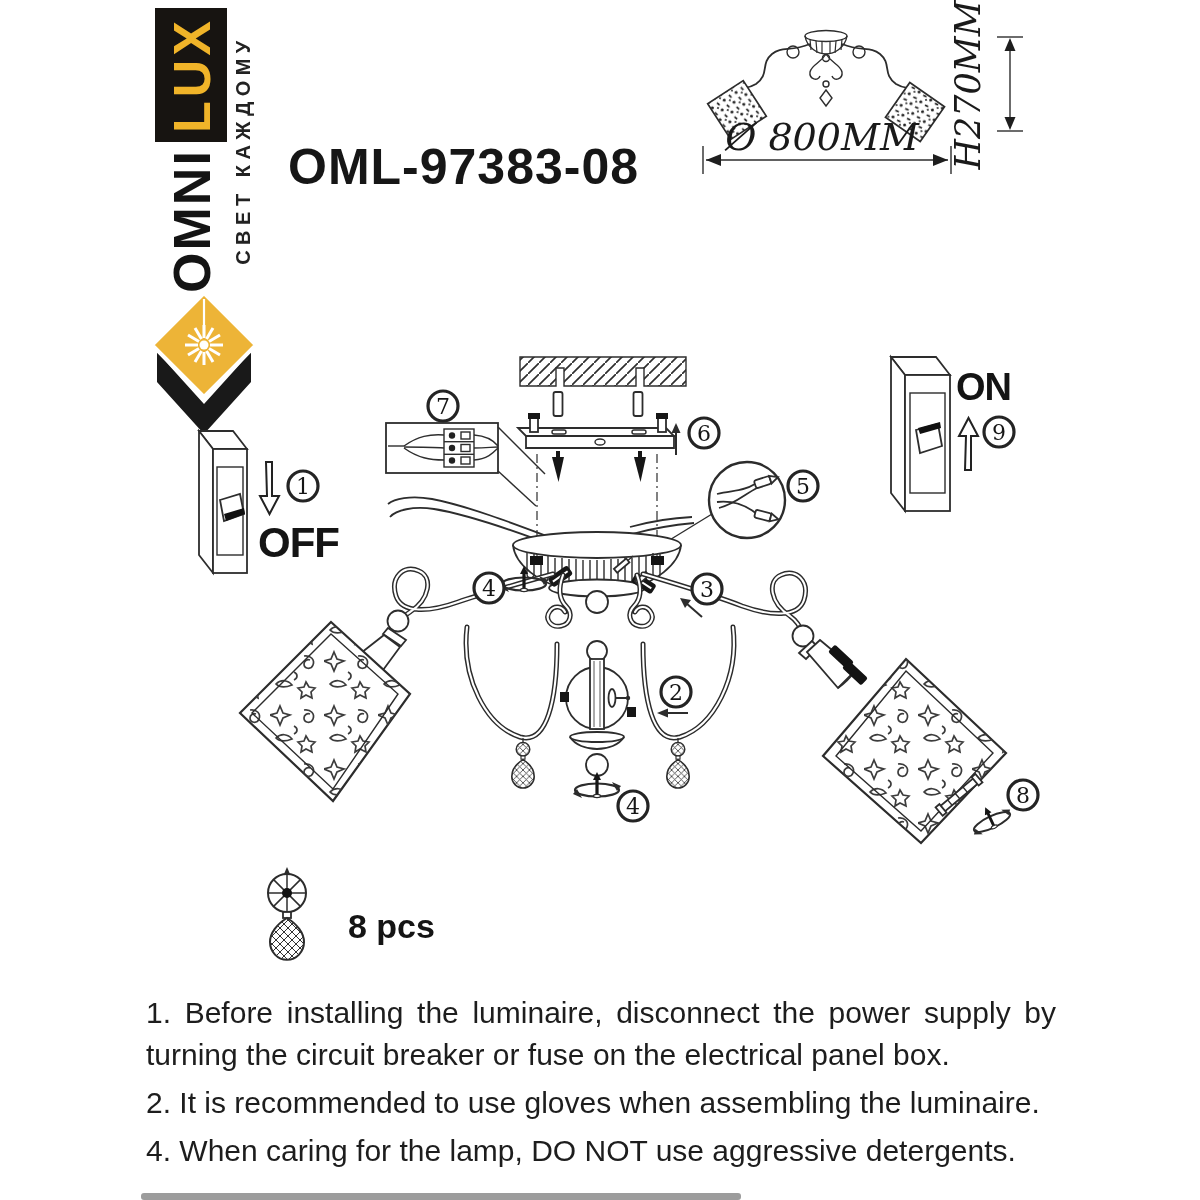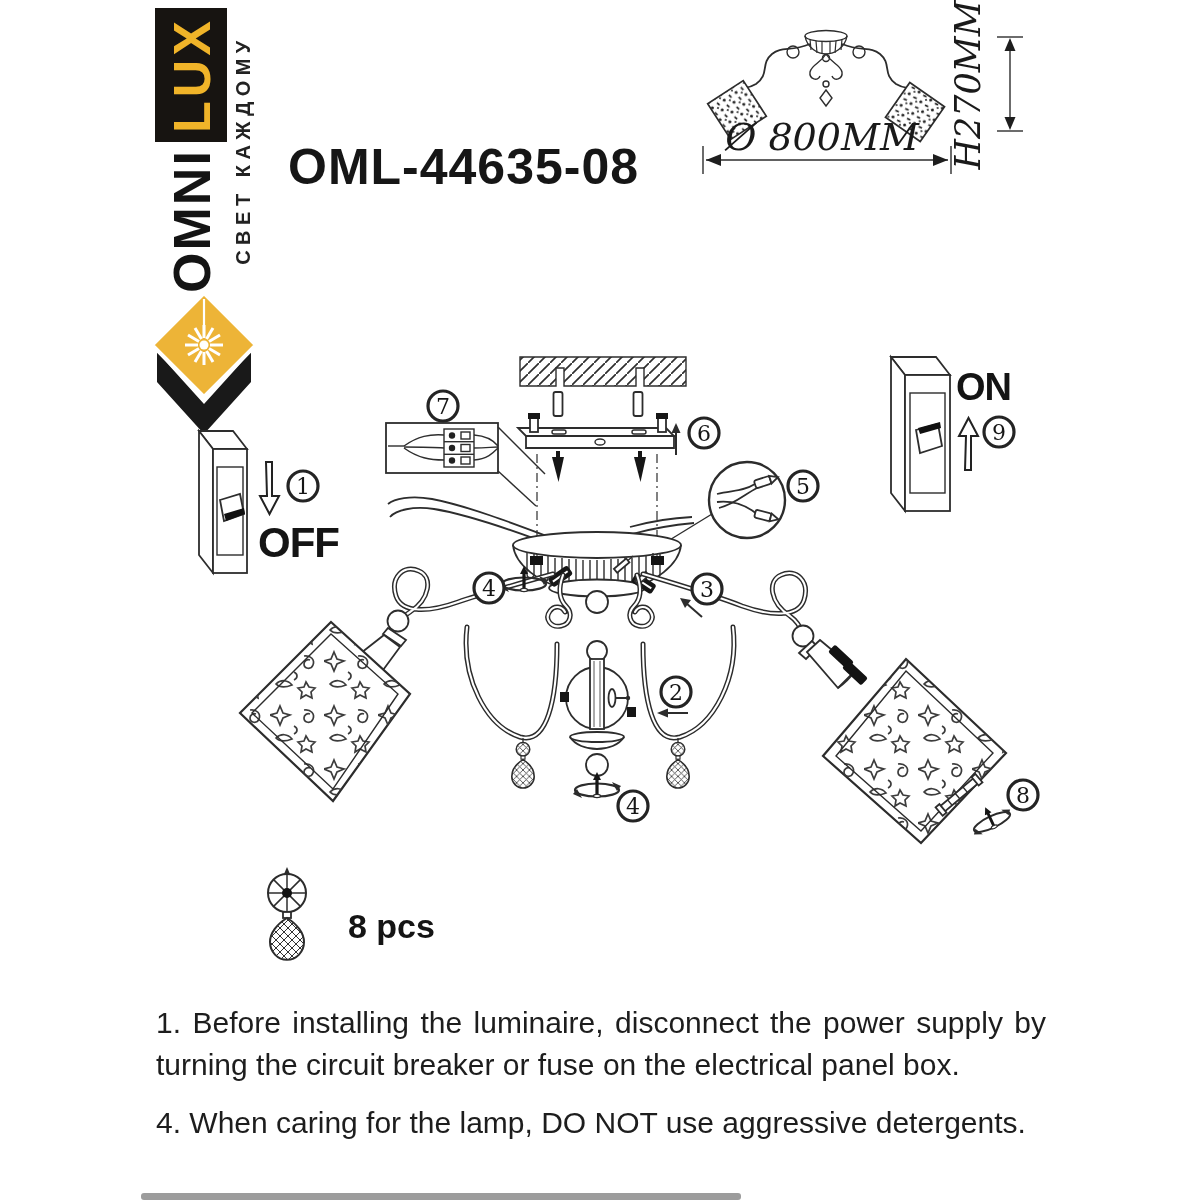--- a/index.html
+++ b/index.html
@@ -15,21 +15,21 @@
   .numc{fill:#ffffff;stroke:#242424;stroke-width:3.2;}
   .numt{font-family:"DejaVu Serif",serif;font-size:22px;fill:#161616;text-anchor:middle;}
   .bigtxt{font-family:"Liberation Sans",sans-serif;font-weight:bold;fill:#141414;}
   .dimtxt{font-family:"DejaVu Serif",serif;font-style:italic;fill:#1a1a1a;}
   .logotxt{font-family:"Liberation Sans",sans-serif;font-weight:bold;}
   
   .model{position:absolute;left:288px;top:138px;font-size:50px;font-weight:bold;
          letter-spacing:1px;color:#161616;}
   .instructions{position:absolute;left:140px;top:986px;width:922px;
         font-size:30px;line-height:42px;color:#1d1d1d;text-align:justify;}
-  .instructions p{margin:16px;}
+  .instructions p{margin:6px;}
   .cut-line{position:absolute;left:141px;top:1193px;width:600px;height:7px;
         background:#3a3a3a;opacity:.5;border-radius:3px;}
 </style>
 </head>
 <body>
 
 <div class="page">
 
 <svg class="art" width="1200" height="1200" viewBox="0 0 1200 1200">
   <defs>
@@ -391,22 +391,23 @@
     <text class="numt" x="704" y="441">6</text>
     <circle class="numc" cx="443" cy="406" r="15"></circle>
     <text class="numt" x="443" y="414">7</text>
     <circle class="numc" cx="1023" cy="795" r="15"></circle>
     <text class="numt" x="1023" y="803">8</text>
     <circle class="numc" cx="999" cy="432" r="15"></circle>
     <text class="numt" x="999" y="440">9</text>
   </g>
 </svg>
 
-<div class="model">OML-44635-08</div>
+<div class="model">OML-97383-08</div>
 
 <div class="instructions">
   <p>1. Before installing the luminaire, disconnect the power supply by turning the circuit breaker or fuse on the electrical panel box.</p>
+  <p>2. It is recommended to use gloves when assembling the luminaire.</p>
   <p>4. When caring for the lamp, DO NOT use aggressive detergents.</p>
 </div>
 
 <div class="cut-line"></div>
 
 </div>
 
 </body></html>

